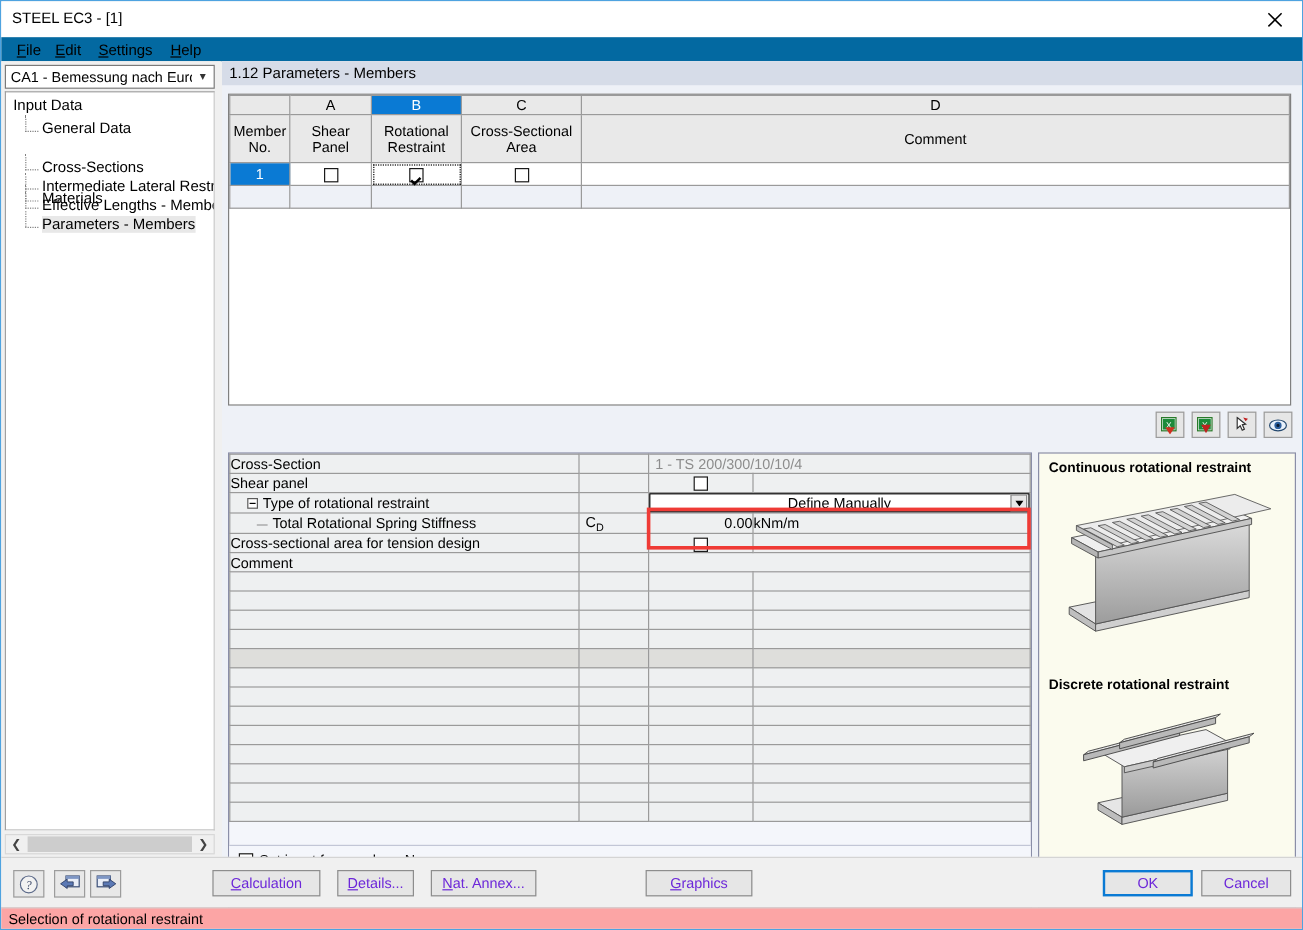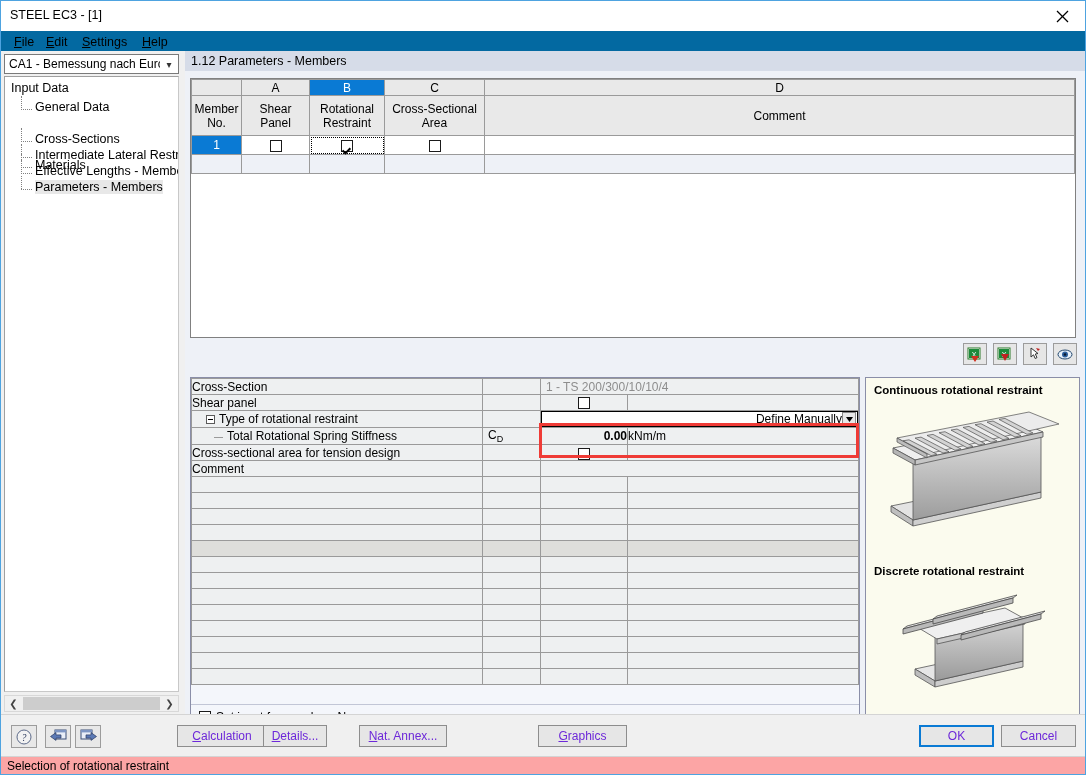--- a/index.html
+++ b/index.html
@@ -223,32 +223,32 @@
   }
 
   .dropdown-cell { position: relative; padding: 0 !important; }
   .dropsel {
     position: relative;
     height: 16px; background: #fff;
     border: 1px solid #000;
     display: flex; align-items: center;
     font-size: 12px;
   }
-  .dropsel .dtxt { flex: 1; padding-left: 15px; text-align: right; }
+  .dropsel .dtxt { flex: 1; padding-left: 15px; text-align: center; }
   .dropsel .dbtn {
     width: 14px; height: 14px; margin-right: 1px;
     background: #e8e8e8; border: 1px solid #888;
     display: flex; align-items: center; justify-content: center;
   }
   .redbox {
     position: absolute;
     border: 3px solid #ef3b36;
     pointer-events: none;
   }
-  .numval { text-align: right !important; padding-right: 5px; font-weight: bold; }
+  .numval { text-align: right !important; padding-right: 5px; }
 
   
   .setinput {
     position: absolute; left: 0; bottom: 0; width: 100%; height: 52px;
     background: #f4f6fb;
     border-top: 1px solid #c2c6d6;
   }
   .setinput .cbrow {
     position: absolute; left: 8px; top: 5px;
     display: flex; align-items: center; gap: 5px;
@@ -751,21 +751,21 @@
     <svg width="17" height="15" viewBox="0 0 17 15">
       <rect x="1" y="1" width="11" height="9" fill="#e9eef8" stroke="#3a4e77"></rect>
       <rect x="1" y="1" width="11" height="2.4" fill="#7e96c4"></rect>
       <polygon points="16.5,7.5 11,3.6 11,5.9 6,5.9 6,9.1 11,9.1 11,11.4" fill="#5b79b5" stroke="#2a3a60" stroke-width="0.7"></polygon>
     </svg>
   </div>
 
   <div class="dlgbtn" style="left:176px; width:90px;">
     <span><u>C</u>alculation</span>
   </div>
-  <div class="dlgbtn" style="left:262px; width:64px;">
+  <div class="dlgbtn" style="left:280px; width:64px;">
     <span><u>D</u>etails...</span>
   </div>
   <div class="dlgbtn" style="left:358px; width:88px;">
     <span><u>N</u>at. Annex...</span>
   </div>
   <div class="dlgbtn" style="left:537px; width:89px;">
     <span><u>G</u>raphics</span>
   </div>
 
   <div class="dlgbtn primary" style="left:918px; width:75px;">

